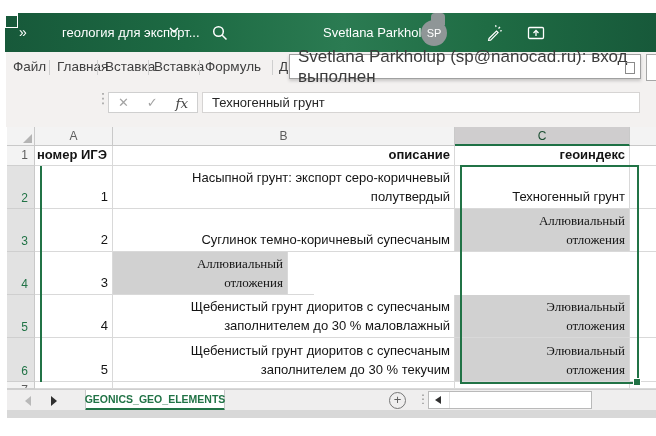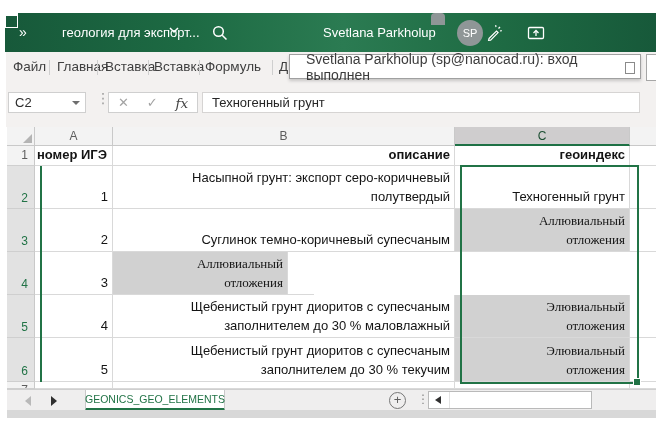--- a/index.html
+++ b/index.html
@@ -9,37 +9,37 @@
   
   .titlebar{position:absolute;left:5px;top:13px;width:651px;height:39px;
     background:linear-gradient(90deg,#17593a 0%,#1d6a43 28%,#2b7b52 52%,#1f6c44 74%,#17593a 100%);}
   .tb-item{position:absolute;color:#fff;font-size:13px;line-height:39px;}
   .tb-chevrons{left:14px;top:0;font-size:14px;letter-spacing:1px;}
   .tb-title{left:57px;top:0;}
   .tb-titlecaret{left:163px;top:13px;}
   .tb-search{left:206px;top:11px;width:18px;height:18px;}
   .tb-user{left:318px;top:0;}
   .tb-notch{position:absolute;left:426px;top:0px;width:14px;height:12px;background:#8f9697;border-radius:4px 4px 0 0;}
-  .tb-avatar{position:absolute;left:452px;top:7px;width:26px;height:26px;border-radius:50%;background:#8f9697;
+  .tb-avatar{position:absolute;left:416px;top:7px;width:26px;height:26px;border-radius:50%;background:#8f9697;
     color:#fff;font-size:11px;display:flex;align-items:center;justify-content:center;}
   .tb-icon{position:absolute;top:11px;width:18px;height:18px;cursor:default;}
   .tb-pen{left:480px;}
   .tb-ribbonopts{left:522px;}
   .tb-min{left:568px;top:18px;width:13px;height:2px;background:#fff;}
   .tb-max{left:618px;top:13px;width:11px;height:11px;border:1.5px solid #fff;}
 
   
   .menubar{position:absolute;left:6px;top:52px;width:650px;height:30px;background:#f3f1f0;}
   .menu-item{position:absolute;top:0;height:30px;line-height:30px;font-size:13.5px;color:#3f3f3f;}
   .menu-sep{position:absolute;top:8px;width:1px;height:15px;background:#cfcfcf;}
 
   
   .tooltip{position:absolute;left:289px;top:54px;width:352px;height:25px;background:#fff;
     border:1px solid #a0a0a0;box-shadow:0 2px 3px rgba(0,0,0,.18);z-index:40;
-    display:flex;align-items:center;font-size:14px;color:#3c3c3c;padding-left:16px;box-sizing:border-box;}
+    display:flex;align-items:center;font-size:17px;color:#3c3c3c;padding-left:8px;box-sizing:border-box;}
   .tooltip .minisquare{position:absolute;right:5px;top:7px;width:8px;height:10px;border:1.5px solid #8a8a8a;}
   .tooltip-frag{position:absolute;left:646px;top:54px;width:10px;height:25px;background:#fff;border:1px solid #a6a6a6;z-index:39;}
 
   
   .formularow{position:absolute;left:6px;top:82px;width:650px;height:45px;background:#f3f1f0;}
   .namebox{position:absolute;left:2px;top:10px;width:78px;height:21px;background:#fff;border:1px solid #cfcfcf;
     box-sizing:border-box;font-size:13px;color:#2e2e2e;line-height:19px;padding-left:6px;}
   .namebox .caret{position:absolute;right:5px;top:8px;width:0;height:0;border-left:4px solid transparent;
     border-right:4px solid transparent;border-top:4px solid #6e6e6e;}
   .fb-dots{position:absolute;left:90px;top:8px;color:#9a9a9a;font-size:14px;}
@@ -75,21 +75,21 @@
   .rowsel-bar{position:absolute;left:40px;top:166px;width:2px;height:216px;background:#217346;z-index:6;}
 
   
   .tabbar{position:absolute;left:7px;top:389px;width:649px;height:21px;background:#efeeee;border-top:1px solid #cfcfcf;}
   .nav-tri{position:absolute;top:6px;width:0;height:0;border-top:5px solid transparent;border-bottom:5px solid transparent;}
   .nav-left{left:18px;border-right:6px solid #b9b9b9;}
   .nav-right{left:44px;border-left:6px solid #2f2f2f;}
   .sheettab{position:absolute;top:0;height:21px;display:flex;align-items:center;justify-content:center;
     font-size:10.5px;box-sizing:border-box;}
   .tab-active{left:78px;width:140px;background:#fff;border-left:1px solid #c9c9c9;border-right:1px solid #c9c9c9;
-    border-bottom:3px solid #217346;color:#217346;font-weight:400;}
+    border-bottom:3px solid #217346;color:#217346;font-weight:700;}
   .tab-inactive{left:218px;width:167px;color:#6e6e6e;border-right:1px solid #c9c9c9;}
   .addsheet{position:absolute;left:382px;top:2px;width:15px;height:15px;border:1px solid #767676;border-radius:50%;
     color:#5d5d5d;font-size:13px;line-height:14px;text-align:center;}
   .tab-dots{position:absolute;left:410px;top:2px;color:#8a8a8a;font-size:12px;}
   .hscroll{position:absolute;left:421px;top:1px;width:164px;height:18px;background:#fff;border:1px solid #b9b9b9;
     box-sizing:border-box;}
   .hscroll .arr{position:absolute;left:6px;top:4px;width:0;height:0;border-top:4px solid transparent;
     border-bottom:4px solid transparent;border-right:6px solid #2f2f2f;}
   .hscroll .divider{position:absolute;left:20px;top:0;width:1px;height:16px;background:#e3e3e3;}
   .bottomstrip{position:absolute;left:7px;top:410px;width:649px;height:8px;background:#d8d8d8;}
@@ -141,24 +141,20 @@
     <span class="menu-sep" style="left:266px"></span>
   </div>
 
   <div class="tooltip">
     <span>Svetlana Parkholup (sp@nanocad.ru): вход выполнен</span>
     <span class="minisquare"></span>
   </div>
   <div class="tooltip-frag"></div>
 
   <div class="formularow">
-    <div class="namebox">
-      <span>C2</span>
-      <span class="caret"></span>
-    </div>
     <span class="fb-dots">⋮</span>
     <div class="fb-buttons">
       <span class="fb-x">✕</span>
       <span class="fb-check">✓</span>
       <span class="fb-fx">fx</span>
     </div>
     <div class="fb-field">Техногенный грунт</div>
   </div>
 
   <div class="row" style="top:127px;height:19px">

